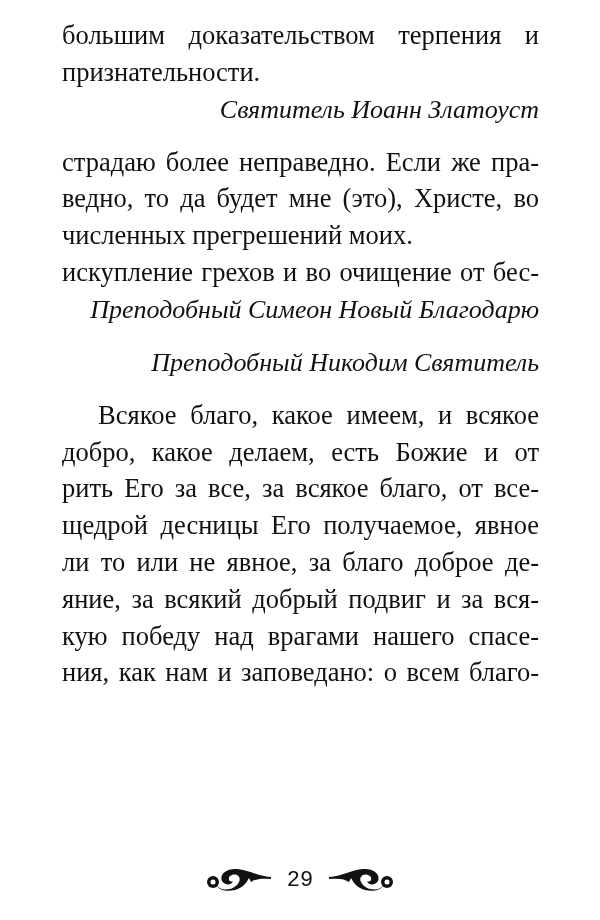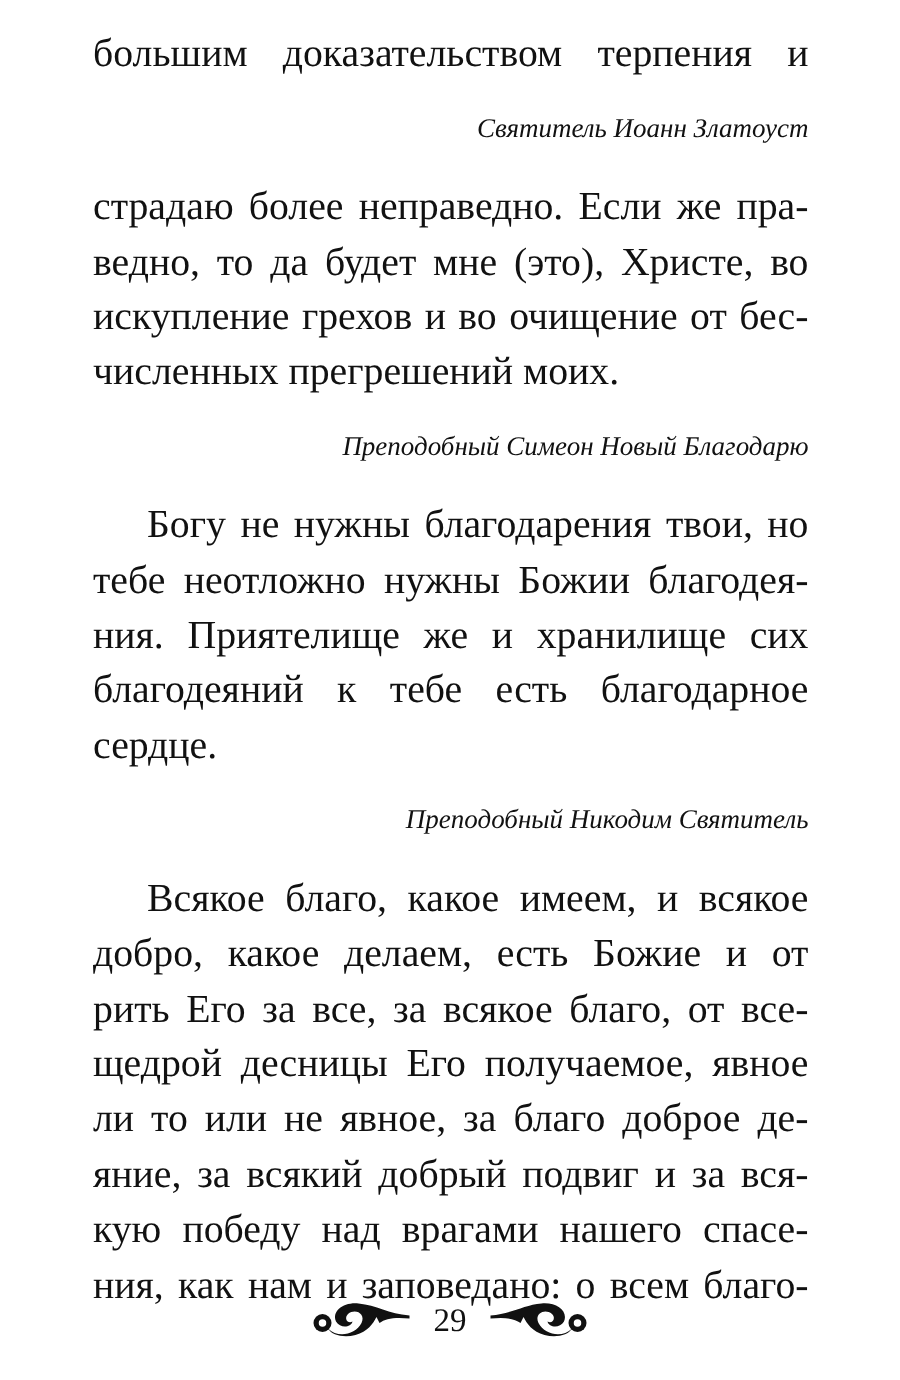--- a/index.html
+++ b/index.html
@@ -11,59 +11,53 @@
   }
   .para {
     font-size: 26.5px; line-height: 36.8px;
     text-align: justify; text-align-last: left;
     margin: 0; hyphens: manual; font-family: Liberation Serif, serif;
   }
   .para .line { display: block; text-align: justify; text-align-last: justify; white-space: nowrap; }
   .para .line.last { text-align-last: left; }
   .para.indent .line.first { padding-left: 36px; }
   .attr {
-    font-style: italic; font-size: 18px; line-height: 30px;
-    text-align: right; margin: 16px 0 0 0;
+    font-style: italic; font-size: 26px; line-height: 30px;
+    text-align: right; margin: 4px 0 0 0;
   }
   .gap { height: 19px; }
   .footer {
     position: absolute; left: 0; top: 860px; width: 600px; height: 40px;
     display: flex; justify-content: center; align-items: center; gap: 14px;
-    font-family: Liberation Serif, serif; color: #111;
+    font-family: Liberation Mono, monospace; color: #111;
   }
   .pagenum { font-size: 22px; }
   .orn svg { display: block; }
 </style>
 </head>
 <body>
 
 <div class="page">
 
   <p class="para">
     <span class="line">большим доказательством терпения и</span>
+    <span class="line last">признательности.</span>
   </p>
   <p class="attr">Святитель Иоанн Златоуст</p>
   <div class="gap"></div>
 
   <p class="para indent">
     <span class="line">страдаю более неправедно. Если же пра-</span>
     <span class="line">ведно, то да будет мне (это), Христе, во</span>
+    <span class="line last">численных прегрешений моих.</span>
     <span class="line">искупление грехов и во очищение от бес-</span>
-    <span class="line last">численных прегрешений моих.</span>
   </p>
   <p class="attr">Преподобный Симеон Новый Благодарю</p>
   <div class="gap"></div>
 
-  <p class="para indent">
-    <span class="line first">Богу не нужны благодарения твои, но</span>
-    <span class="line">тебе неотложно нужны Божии благодея-</span>
-    <span class="line">ния. Приятелище же и хранилище сих</span>
-    <span class="line">благодеяний к тебе есть благодарное</span>
-    <span class="line last">сердце.</span>
-  </p>
   <p class="attr">Преподобный Никодим Святитель</p>
   <div class="gap"></div>
 
   <p class="para indent">
     <span class="line first">Всякое благо, какое имеем, и всякое</span>
     <span class="line">добро, какое делаем, есть Божие и от</span>
     <span class="line">рить Его за все, за всякое благо, от все-</span>
     <span class="line">щедрой десницы Его получаемое, явное</span>
     <span class="line">ли то или не явное, за благо доброе де-</span>
     <span class="line">яние, за всякий добрый подвиг и за вся-</span>

